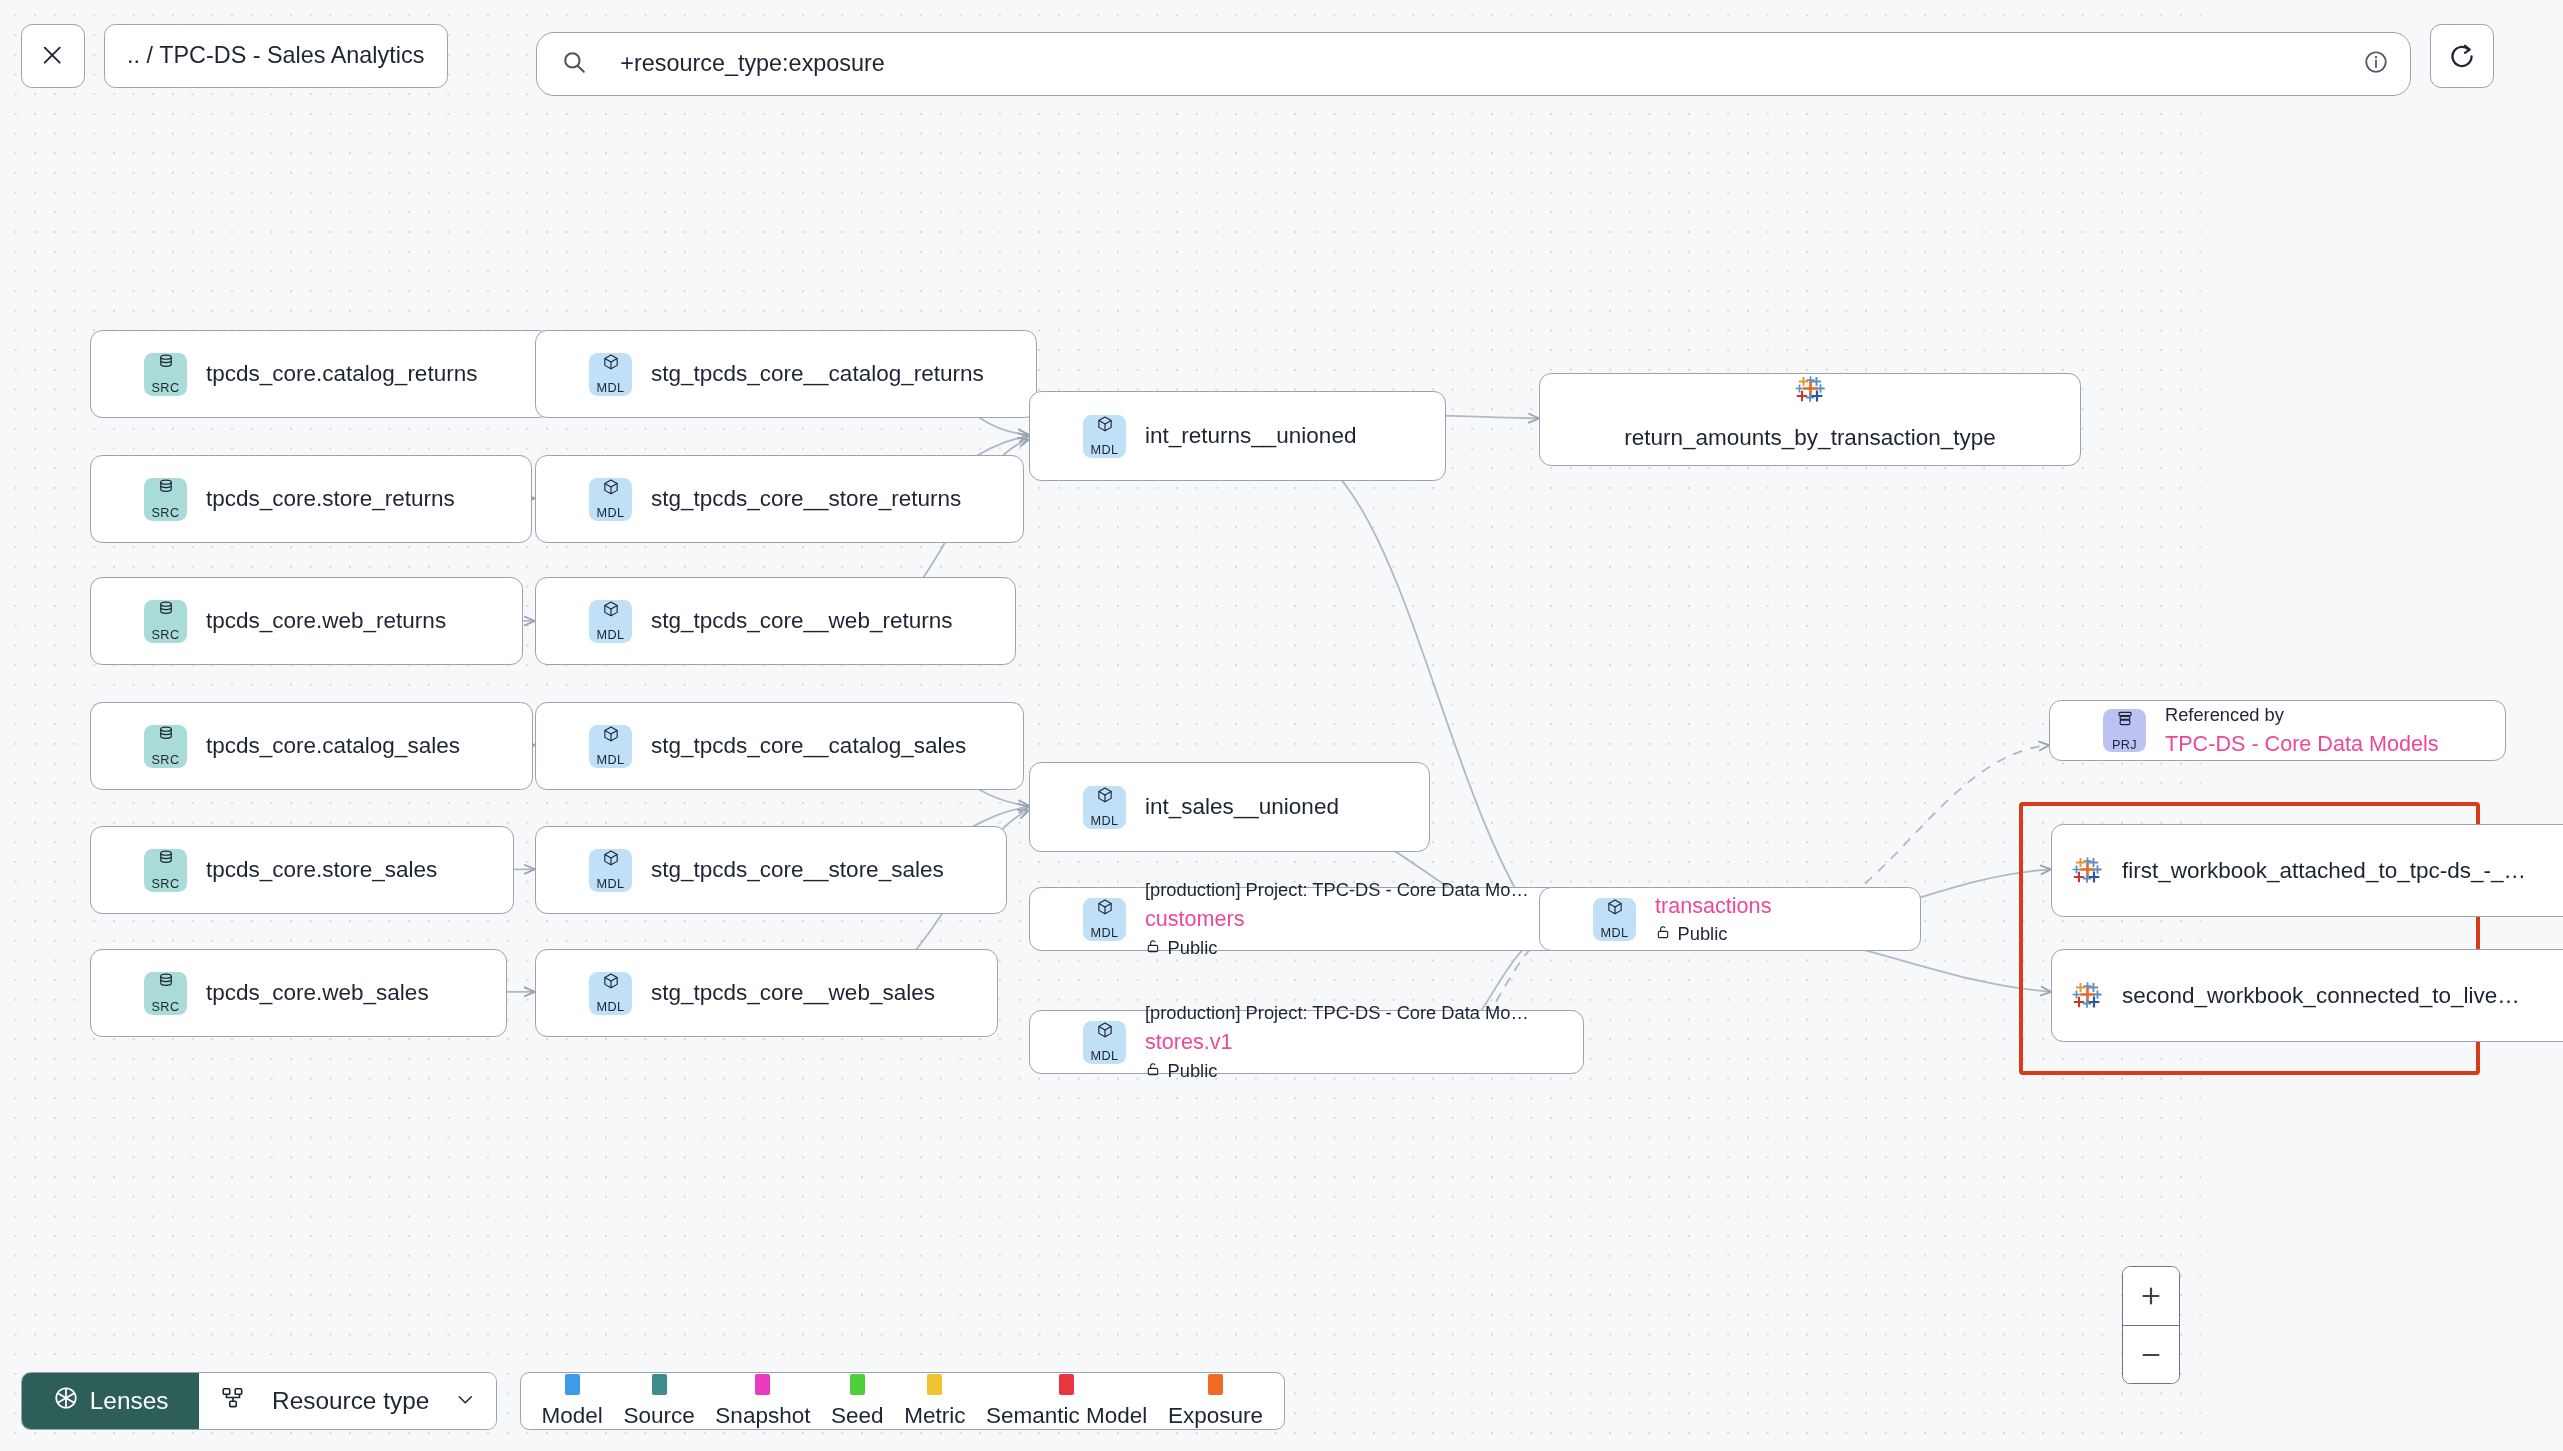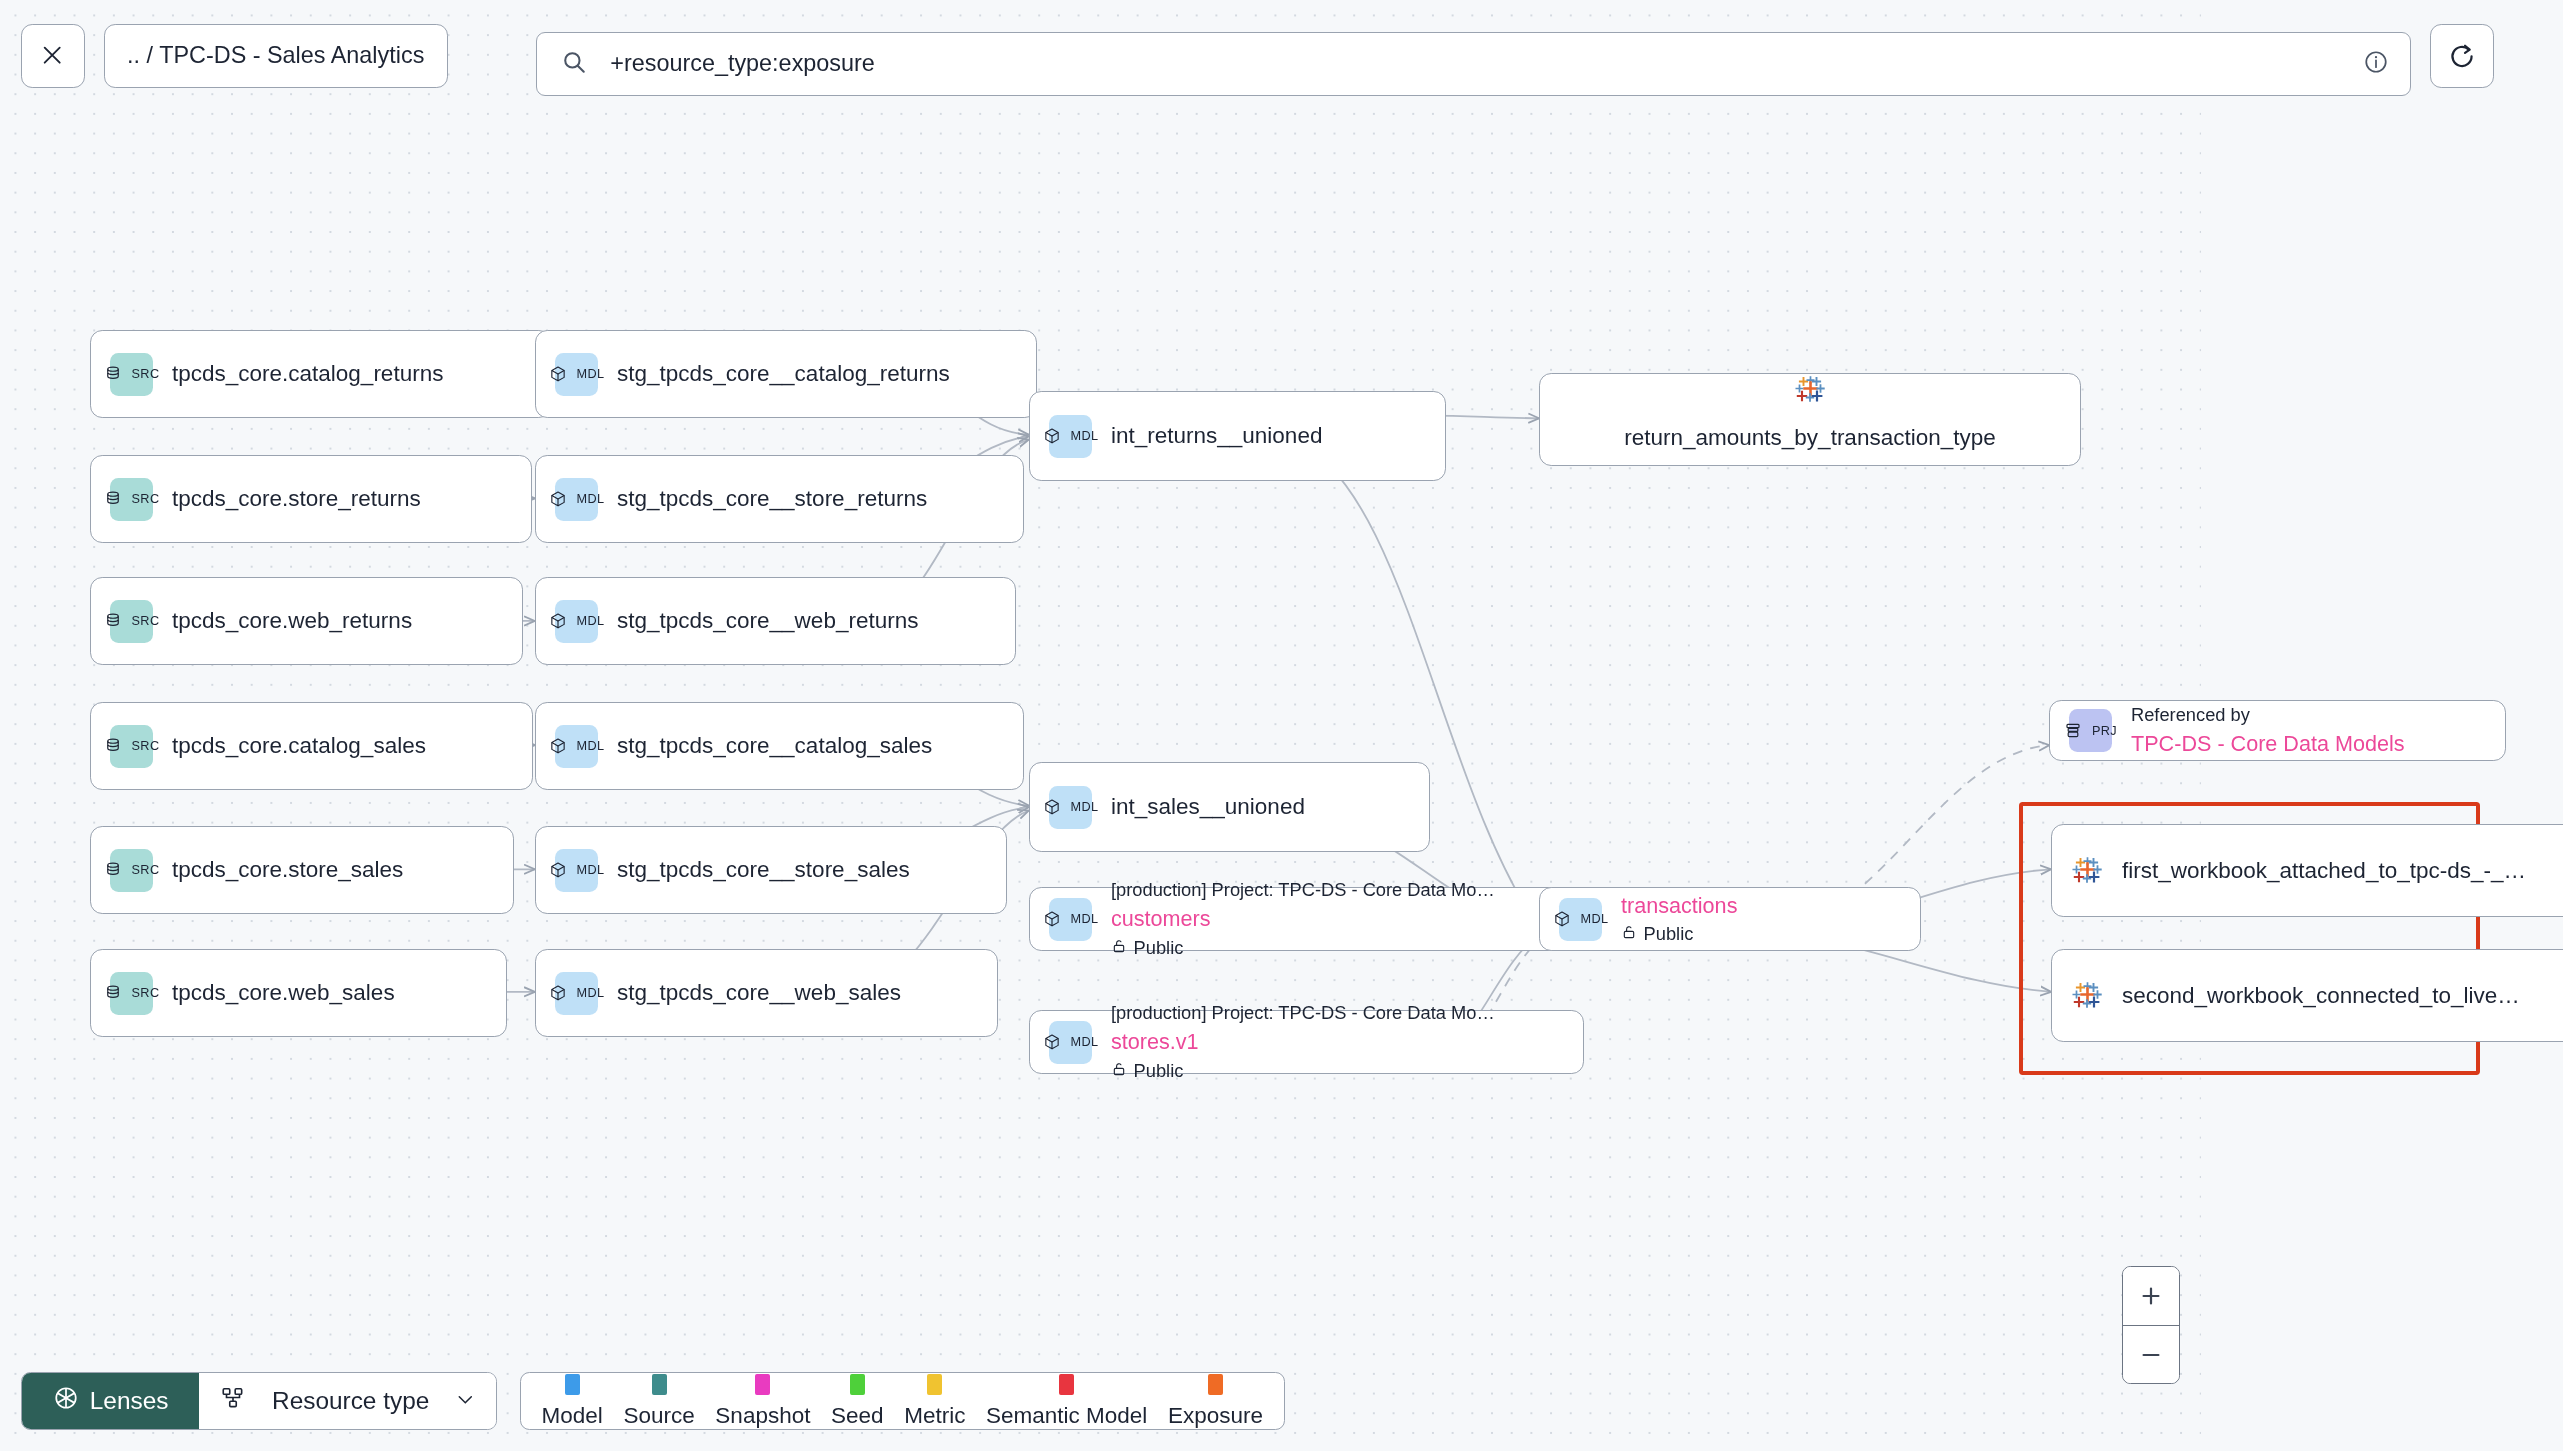--- a/index.html
+++ b/index.html
@@ -51,25 +51,25 @@
     color: #1d2433;
     cursor: pointer;
     flex: none;
   }
   .search-wrap {
     flex: 1 1 auto;
     height: 64px;
     max-width: 1875px;
     background: #ffffff;
     border: 1.5px solid #9aa3b0;
-    border-radius: 9px;
+    border-radius: 18px;
     display: flex; align-items: center;
     padding: 0 20.6px 0 24.4px;
     margin-left: 69px;
-    gap: 21px;
+    gap: 31px;
     margin-top: 16px;
   }
   .search-wrap .query {
     flex: 1 1 auto;
     font-size: 23.4px;
     color: #1d2433;
     border: none; outline: none;
     background: transparent;
     font-family: "Liberation Sans", sans-serif;
   }
@@ -90,24 +90,25 @@
     border-radius: 12.2px;
     display: flex; align-items: center;
     padding: 0 19px;
     gap: 19px;
     cursor: pointer;
     z-index: 10;
   }
   .badge {
     width: 43px; height: 43px;
     border-radius: 8.4px;
-    display: flex; flex-direction: row;
+    display: flex; flex-direction: column;
     align-items: center; justify-content: center;
     flex: none;
     gap: 10px;
+    margin-left: 34px;
   }
   .badge .glyph { line-height: 0; height: 18px; display:flex; align-items:center; }
   .badge .tag {
     font-size: 12.7px;
     letter-spacing: 0.4px;
     color: #1d2433;
     line-height: 1;
     margin-top: 0.9px;
   }
   .badge-src { background: #a9dcd8; }

